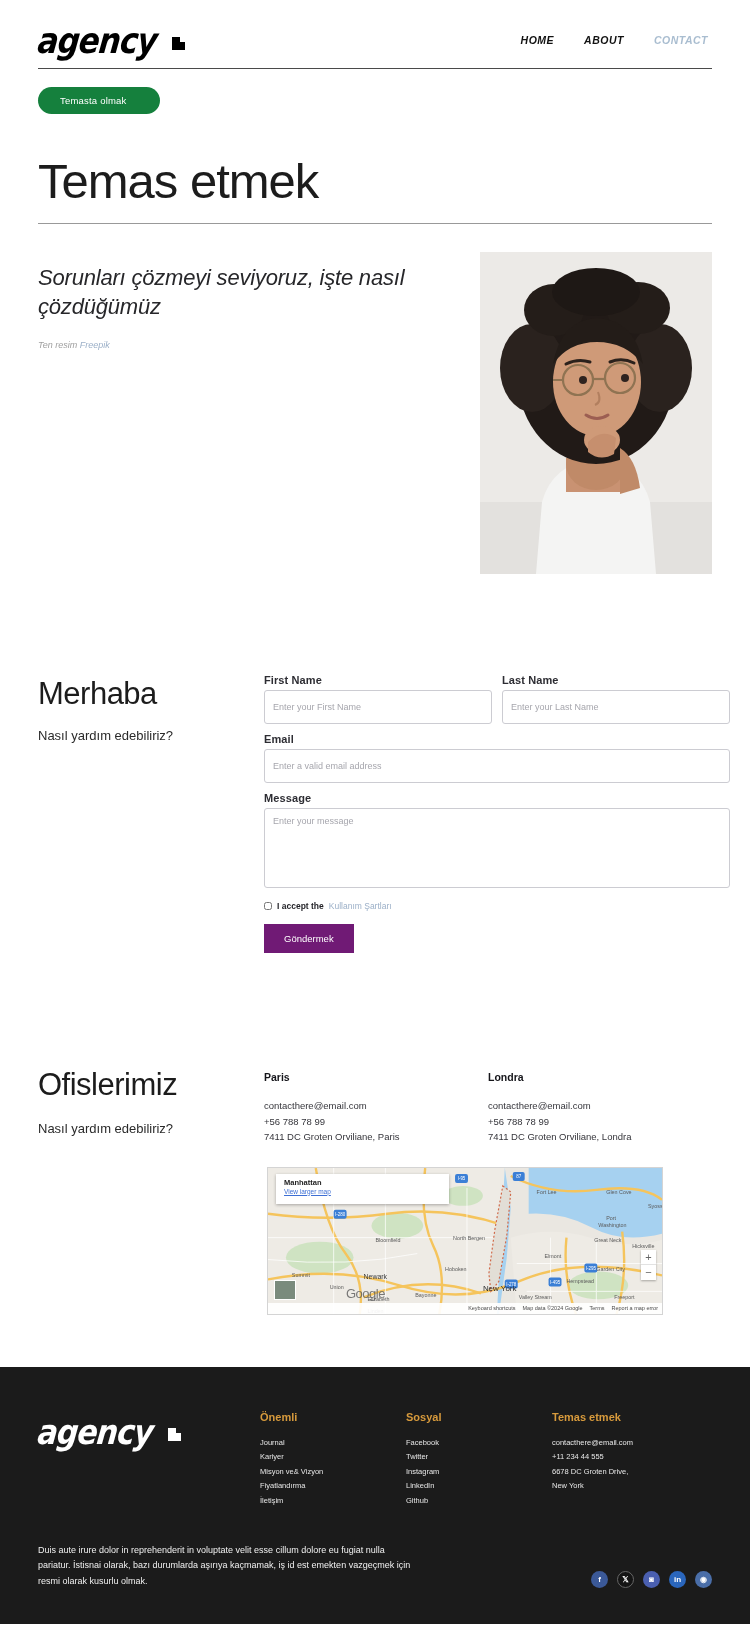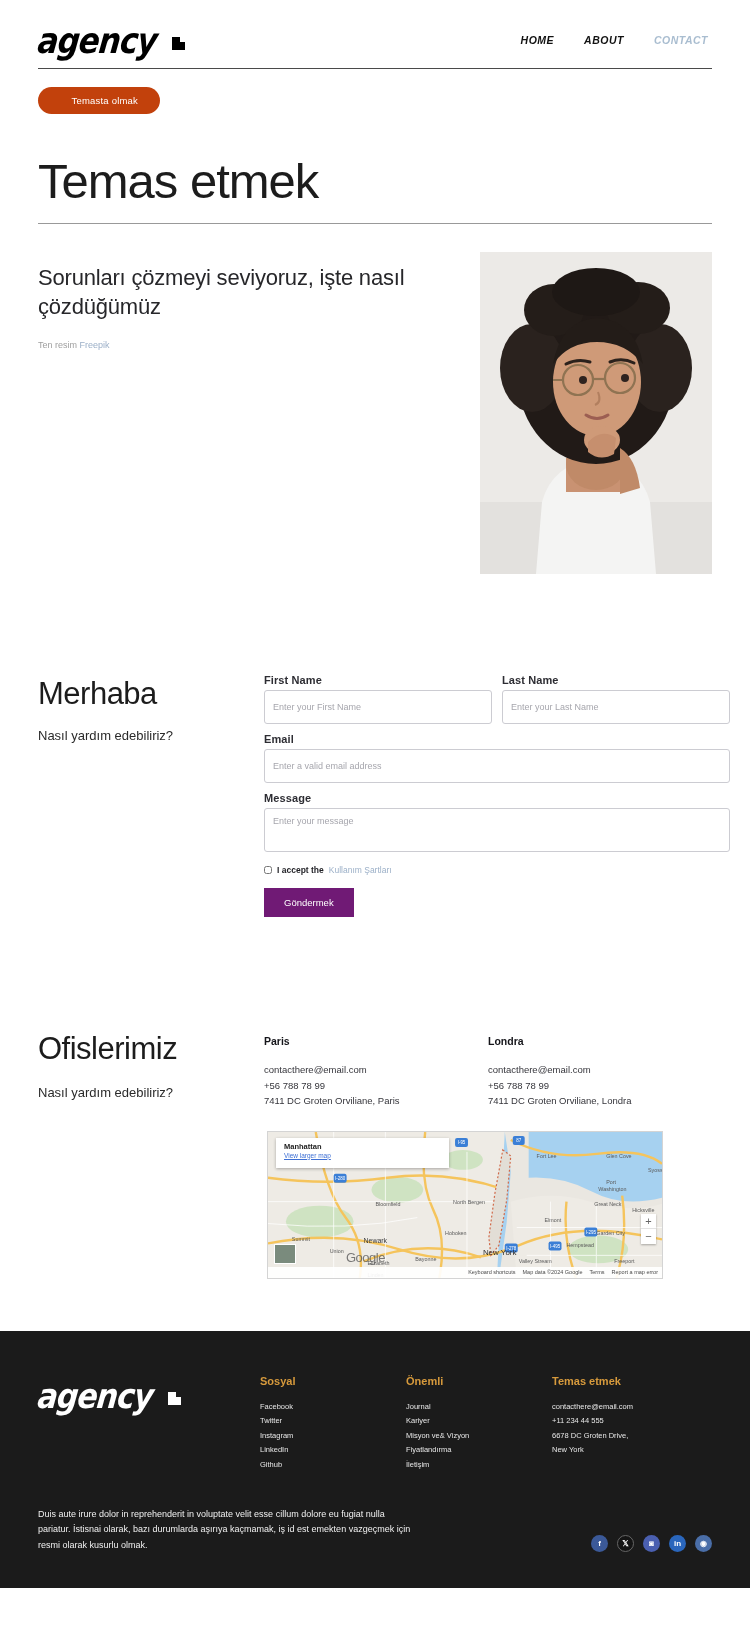--- a/index.html
+++ b/index.html
@@ -42,38 +42,39 @@
   .nav a {
     font-size:10.5px; font-weight:bold; font-style:italic;
     letter-spacing:0.5px; text-decoration:none; color:#111;
   }
   .nav a.active { color:#a9bdd0; }
   .header-rule { height:1px; background:#4a4a4a; margin:6px 38px 0 38px; }
 
   
   .badge-wrap { padding:18px 38px 0 38px; }
   .badge {
-    display:inline-block; background:#c2410c; color:#fff;
+    display:inline-block; background:#15803d; color:#fff;
     border-radius:30px; padding:8px 22px;
     font-size:9.5px; letter-spacing:.2px;
-    min-width:122px; text-align:right;
+    min-width:122px; text-align:left;
   }
 
   
   .hero { padding:42px 38px 0 38px; }
   .hero h1 {
     font-size:49px; font-weight:300; letter-spacing:-1px;
     color:#1c1c1c; line-height:1.05; padding-bottom:16px;
   }
   .hero-rule { height:1px; background:#999; }
 
   
   .intro {
     display:flex; padding:28px 38px 0 38px; gap:26px;
     align-items:flex-start;
+    font-style:italic;
   }
   .intro-left { flex:1 1 auto; padding-top:12px; }
   .intro-left h2 {
     font-size:22px; font-weight:300; line-height:1.28;
     color:#27272a; letter-spacing:-.2px; max-width:390px;
   }
   .credit { margin-top:19px; font-size:9px; color:#a0a0a0; }
   .credit a { color:#9cb0c8; text-decoration:none; }
   .intro-photo {
     width:232px; height:322px; flex:0 0 232px;
@@ -93,21 +94,21 @@
     display:block; font-size:11px; font-weight:bold;
     color:#2d2d33; margin-bottom:4px; letter-spacing:.1px;
   }
   .fld input, .fld textarea {
     width:100%; border:1px solid #ccccd2; background:#fff;
     border-radius:3px; padding:6px 8px;
     font-size:9px; font-family:"Liberation Sans", sans-serif;
     color:#333;
   }
   .fld input { height:34px; }
-  .fld textarea { height:44px; resize:none; padding-top:7px;}
+  .fld textarea { height:80px; resize:none; padding-top:7px;}
   .fld input::placeholder, .fld textarea::placeholder { color:#a6a6ad; }
   .accept { display:flex; align-items:center; gap:5px; margin-top:3px; font-size:8.5px; }
   .accept input[type=checkbox]{
     width:8px; height:8px; margin:0; accent-color:#555;
   }
   .accept .txt { color:#1f1f24; font-weight:bold; font-size:8.5px;}
   .accept a { color:#9cb0c8; text-decoration:none; font-weight:normal;}
   .submit-btn {
     margin-top:13px; background:#701a75; color:#fff; border:0;
     padding:9px 20px; font-size:9.5px; cursor:pointer;
@@ -415,34 +416,34 @@
 
   <div class="footer">
     <div class="f-top">
       <div class="f-logo">
         <div class="logo" style="align-items:center">
           <span class="logo-text">agency</span>
           <span class="logo-dot"></span>
         </div>
       </div>
       <div class="f-col">
+        <h4>Önemli</h4>
+        <a href="#">Journal</a>
+        <a href="#">Kariyer</a>
+        <a href="#">Misyon ve&amp; Vizyon</a>
+        <a href="#">Fiyatlandırma</a>
+        <a href="#">İletişim</a>
+      </div>
+      <div class="f-col">
         <h4>Sosyal</h4>
         <a href="#">Facebook</a>
         <a href="#">Twitter</a>
         <a href="#">Instagram</a>
         <a href="#">LinkedIn</a>
         <a href="#">Github</a>
-      </div>
-      <div class="f-col">
-        <h4>Önemli</h4>
-        <a href="#">Journal</a>
-        <a href="#">Kariyer</a>
-        <a href="#">Misyon ve&amp; Vizyon</a>
-        <a href="#">Fiyatlandırma</a>
-        <a href="#">İletişim</a>
       </div>
       <div class="f-col wide">
         <h4>Temas etmek</h4>
         <a href="#">contacthere@email.com</a>
         <a href="#">+11 234 44 555</a>
         <span class="ln">6678 DC Groten Drive,</span>
         <span class="ln">New York</span>
       </div>
     </div>
     <div class="f-bottom">

